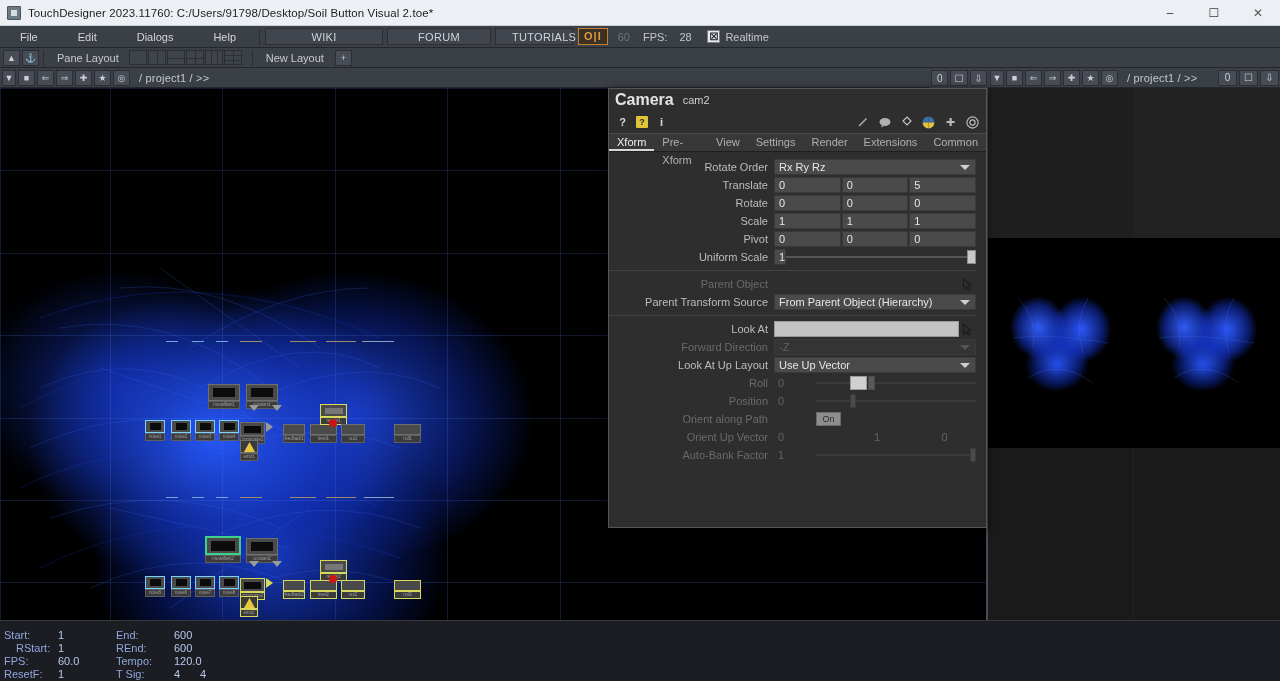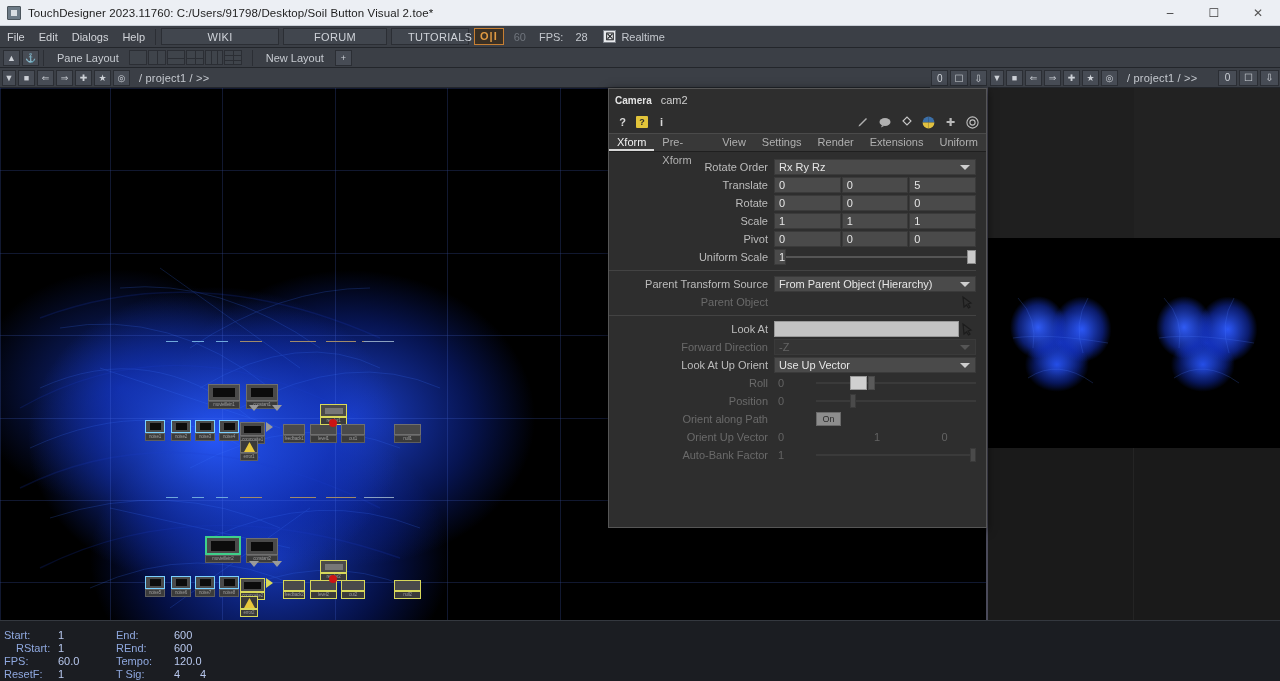--- a/index.html
+++ b/index.html
@@ -31,21 +31,21 @@
   .win-btn { width:44px; height:26px; display:flex; align-items:center; justify-content:center;
              color:#3b3b3b; font-size:12px; }
   .win-btn.close { color:#555; }
 
   
   .menubar {
     position:absolute; left:0; top:26px; width:1280px; height:22px;
     background:#3b3f46; display:flex; align-items:center;
     border-bottom:1px solid #23262b; font-size:11px;
   }
-  .menu-item { padding:0 7px; height:22px; line-height:22px; color:#d2d5da; }
+  .menu-item { padding:0 20px; height:22px; line-height:22px; color:#d2d5da; }
   .mb-sep { width:1px; height:16px; background:#2b2e34; margin:0 3px; }
   .mb-btn {
     height:17px; line-height:16px; padding:0 16px; margin:0 2px;
     border:1px solid #2b2e34; background:#41464e; color:#cfd3d9;
     text-align:center; letter-spacing:.3px;
   }
   .oi-btn {
     height:17px; line-height:15px; padding:0 5px; margin:0 3px;
     border:1px solid #c77f33; background:#3a3024; color:#e09a42;
     font-weight:bold; letter-spacing:1px; font-size:11px;
@@ -137,21 +137,21 @@
   }
   .arrow-tri { position:absolute; width:0;height:0;border-style:solid; }
 
   
   .dialog {
     position:absolute; left:608px; top:88px; width:379px; height:440px;
     background:#2e2e2e; border:1px solid #565656;
     box-shadow:0 2px 9px rgba(0,0,0,.6);
   }
   .dlg-head { height:22px; display:flex; align-items:center; padding-left:6px; background:#2e2e2e; }
-  .dlg-type { font-weight:bold; color:#e3e3e3; font-size:10px; }
+  .dlg-type { font-weight:bold; color:#e3e3e3; font-size:16px; }
   .dlg-name { color:#cfcfcf; margin-left:9px; font-size:11px; }
   .dlg-icons { height:22px; display:flex; align-items:center; padding:0 7px; }
   .dlg-icons .left { display:flex; align-items:center; gap:7px; }
   .dlg-icons .right { margin-left:auto; display:flex; align-items:center; gap:9px; }
   .ic { width:13px;height:13px; display:inline-flex;align-items:center;justify-content:center;
         color:#b9b9b9; font-size:11px; }
   .ic.help { color:#d8d8d8; font-weight:bold; }
   .ic.helpbox { background:#e2c43a; color:#2a2a2a; font-weight:bold; font-size:9px;
                 width:12px;height:12px; border-radius:1px; }
   .ic.info { color:#d8d8d8; font-weight:bold; font-size:11px; }
@@ -621,21 +621,21 @@
       </span>
     </div>
 
     <div class="tabs">
       <div class="tab active">Xform</div>
       <div class="tab">Pre-Xform</div>
       <div class="tab">View</div>
       <div class="tab">Settings</div>
       <div class="tab">Render</div>
       <div class="tab">Extensions</div>
-      <div class="tab">Uniform</div>
+      <div class="tab">Common</div>
     </div>
 
     <div class="params">
       <div class="prow">
         <div class="plabel">Rotate Order</div>
         <div class="pfield menu">
           <span>Rx Ry Rz</span>
           <span class="caret"></span>
         </div>
       </div>
@@ -675,57 +675,57 @@
         <div class="plabel">Uniform Scale</div>
         <div class="pfield" style="max-width:40px;flex:none">1</div>
         <div class="slider">
           <div class="track"></div>
             <div class="handle" style="right:0px"></div>
         </div>
       </div>
 
       <div class="psep"></div>
 
-      <div class="prow">
-        <div class="plabel">Parent Transform Source</div>
-        <div class="pfield menu">
-          <span>From Parent Object (Hierarchy)</span>
-          <span class="caret"></span>
-        </div>
-      </div>
       <div class="prow">
         <div class="plabel dim">Parent Object</div>
         <div class="pfield dim" style="border:none;background:#2e2e2e"></div>
         <div class="lnk-icon">
           <svg width="14" height="14" viewBox="0 0 14 14">
               <path d="M2 2 L10 8 L7 9 L9 12 L7.5 13 L5.5 10 L3 12 Z" fill="none" stroke="#1c1c1c" stroke-width="1.2"></path>
             </svg>
         </div>
       </div>
+      <div class="prow">
+        <div class="plabel">Parent Transform Source</div>
+        <div class="pfield menu">
+          <span>From Parent Object (Hierarchy)</span>
+          <span class="caret"></span>
+        </div>
+      </div>
 
       <div class="psep"></div>
 
       <div class="prow">
         <div class="plabel">Look At</div>
         <div class="pfield white"></div>
         <div class="lnk-icon">
           <svg width="14" height="14" viewBox="0 0 14 14">
               <path d="M2 2 L10 8 L7 9 L9 12 L7.5 13 L5.5 10 L3 12 Z" fill="none" stroke="#1c1c1c" stroke-width="1.2"></path>
             </svg>
         </div>
       </div>
       <div class="prow">
         <div class="plabel dim">Forward Direction</div>
         <div class="pfield dim menu">
           <span>-Z</span>
           <span class="caret dim"></span>
         </div>
       </div>
       <div class="prow">
-        <div class="plabel">Look At Up Orient</div>
+        <div class="plabel">Look At Up Layout</div>
         <div class="pfield menu">
           <span>Use Up Vector</span>
           <span class="caret"></span>
         </div>
       </div>
       <div class="prow">
         <div class="plabel dim">Roll</div>
         <div class="val-small dim">0</div>
         <div class="slider">
           <div class="track" style="background:#3a3a3a"></div>

